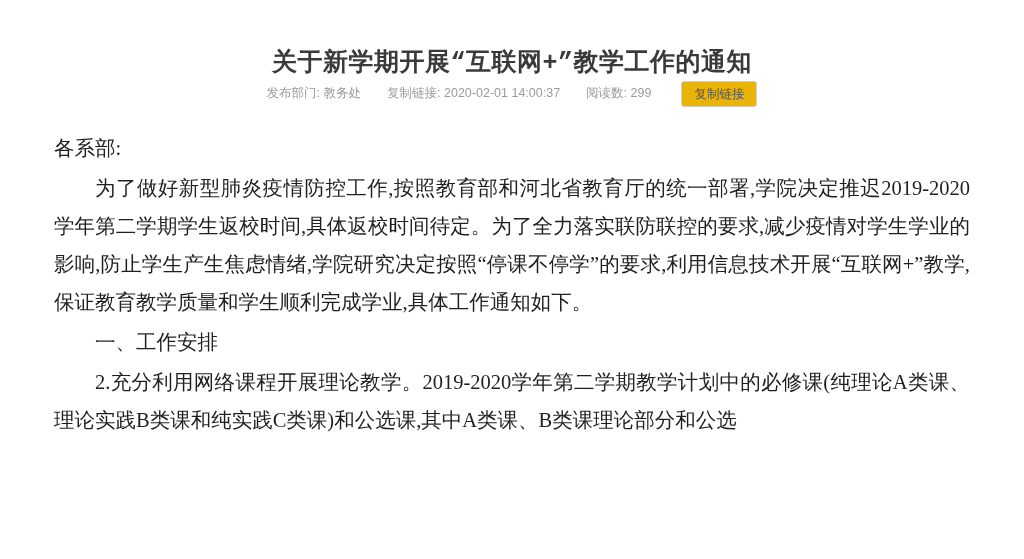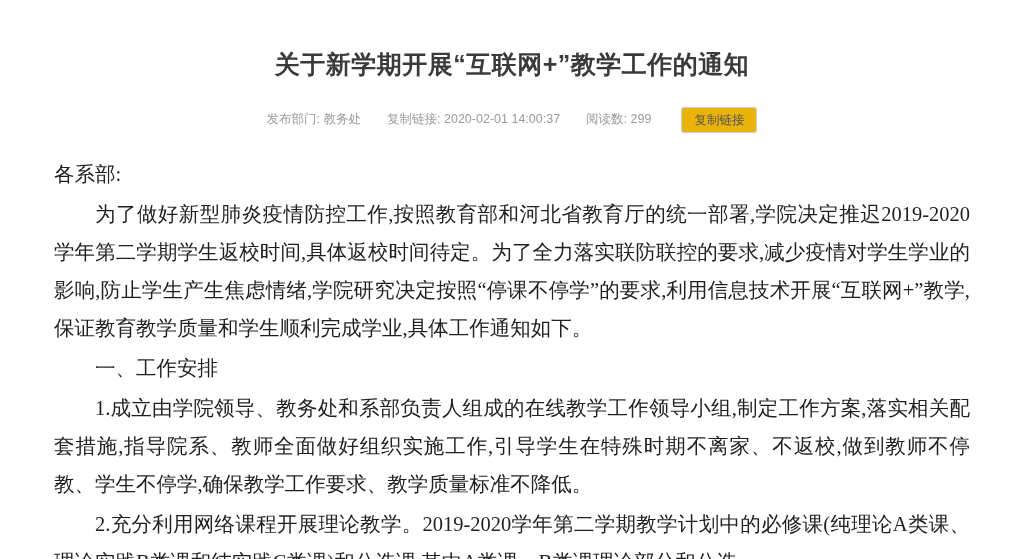--- a/index.html
+++ b/index.html
@@ -18,31 +18,30 @@
     width: 1024px;
     height: 559px;
     position: relative;
     box-sizing: border-box;
   }
   .article-header {
     padding-top: 48px;
     text-align: center;
   }
   .article-title {
-    font-family: Liberation Sans, sans-serif;
+    font-family: Liberation Mono, monospace;
     font-size: 25px;
     font-weight: bold;
     color: #3a3a3a;
     letter-spacing: 0.5px;
     line-height: 1.3;
     margin: 0;
     padding: 0 60px;
   }
   .meta-row {
-    margin-top: 26px;
     display: flex;
     align-items: center;
     justify-content: center;
     gap: 26px;
     font-family: "Liberation Sans", "DejaVu Sans", sans-serif;
     font-size: 12.5px;
     color: #9a9a9a;
   }
   .meta-item {
     white-space: nowrap;
@@ -100,17 +99,16 @@
         <span class="meta-value">299</span>
       </span>
       <button class="copy-link-btn">复制链接</button>
     </div>
   </div>
 
   <div class="article-body">
     <p>各系部:</p>
     <p class="indent">为了做好新型肺炎疫情防控工作,按照教育部和河北省教育厅的统一部署,学院决定推迟2019-2020学年第二学期学生返校时间,具体返校时间待定。为了全力落实联防联控的要求,减少疫情对学生学业的影响,防止学生产生焦虑情绪,学院研究决定按照“停课不停学”的要求,利用信息技术开展“互联网+”教学,保证教育教学质量和学生顺利完成学业,具体工作通知如下。</p>
     <p class="indent">一、工作安排</p>
-    <p class="indent">1.成立由学院领导、教务处和系部负责人组成的在线教学工作领导小组,制定工作方案,落实相关配套措施,指导院系、教师全面做好组织实施工作,引导学生在特殊时期不离家、不返校,做到教师不停教、学生不停学,确保教学工作要求、教学质量标准不降低。</p>
     <p class="indent">2.充分利用网络课程开展理论教学。2019-2020学年第二学期教学计划中的必修课(纯理论A类课、理论实践B类课和纯实践C类课)和公选课,其中A类课、B类课理论部分和公选</p>
   </div>
 
 </div>
 
 </body></html>

